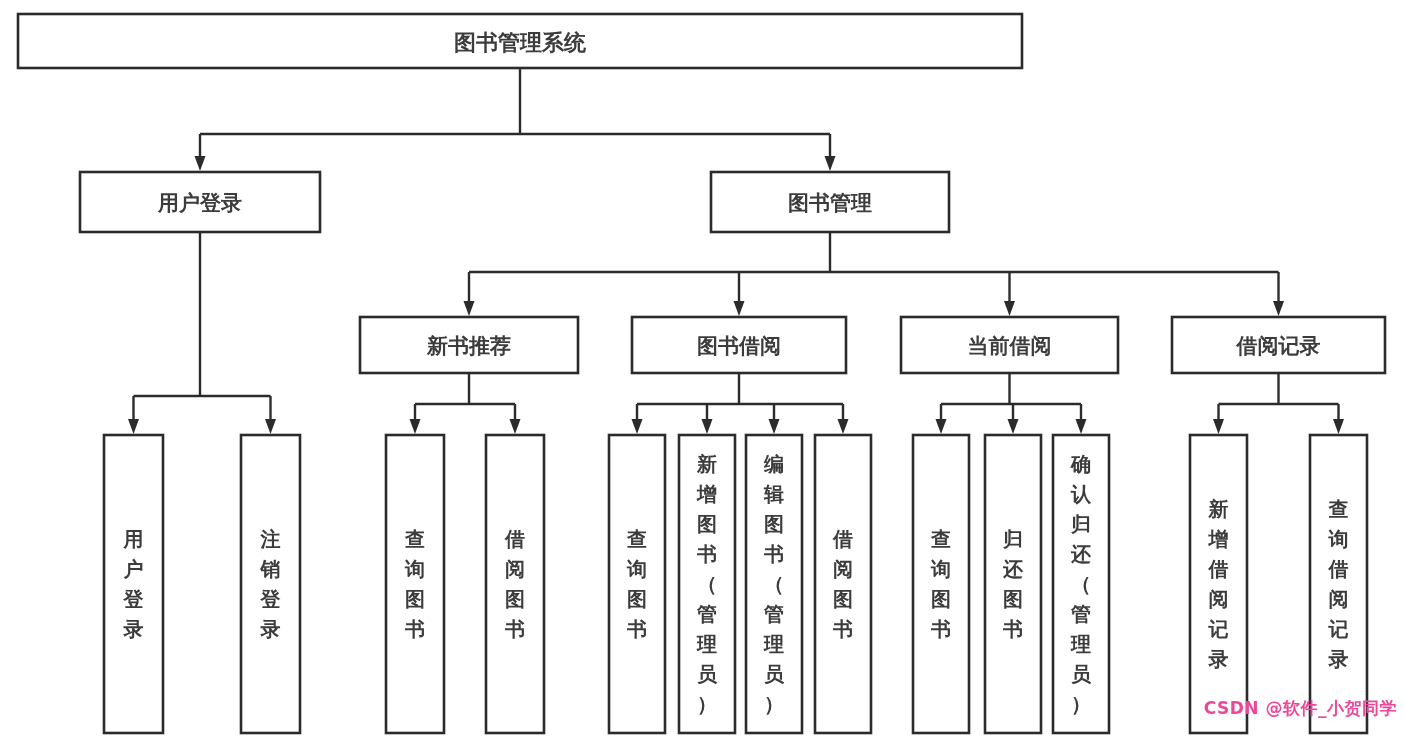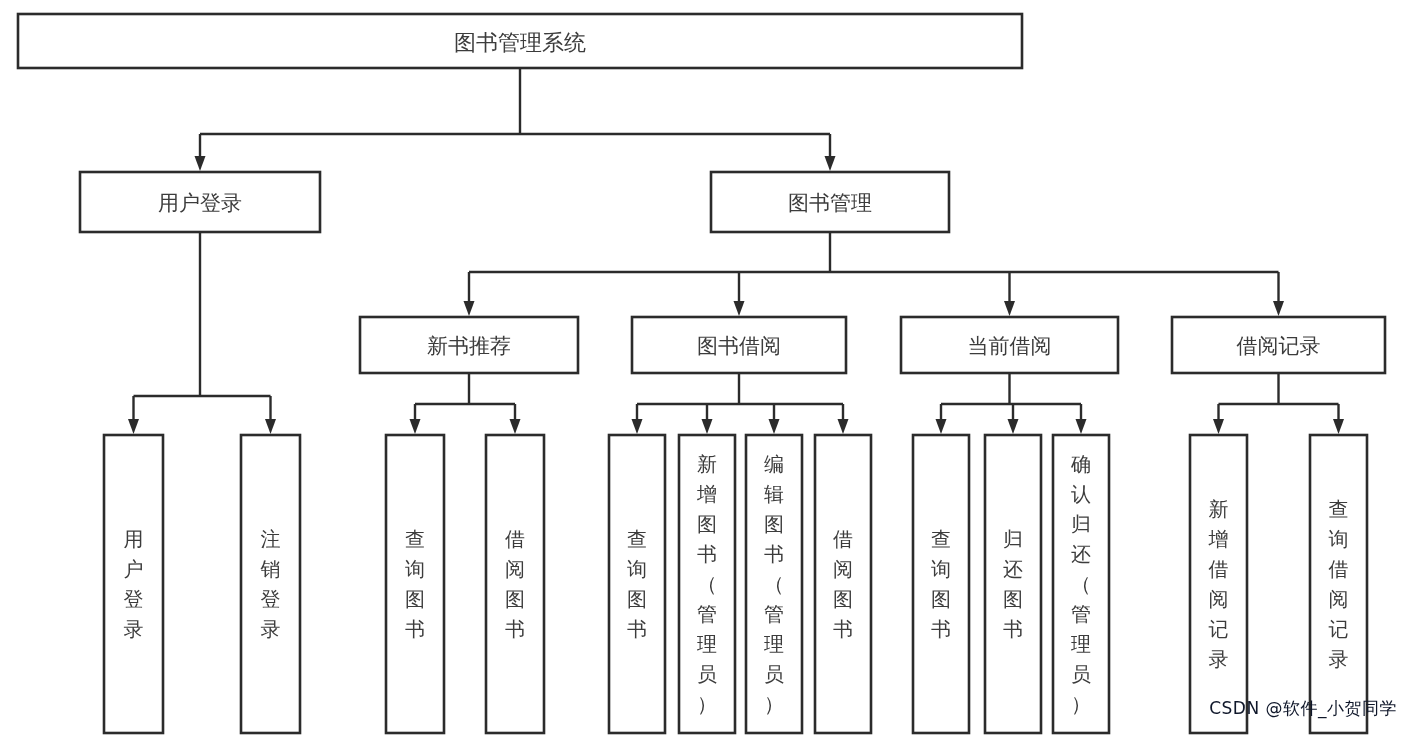--- a/index.html
+++ b/index.html
@@ -11,20 +11,21 @@
     width: 1405px;
     height: 747px;
     font-family: "DejaVu Sans", "Liberation Sans", sans-serif;
     overflow: hidden;
     position: relative;
   }
   #diagram-root {
     position: relative;
     width: 1405px;
     height: 724px;
+    font-weight: bold;
   }
   svg#flow-svg {
     position: absolute;
     left: 0;
     top: 0;
     width: 1405px;
     height: 747px;
     display: block;
   }
   .node-rect {
@@ -60,21 +61,21 @@
     font-size: 20px;
     text-anchor: middle;
     dominant-baseline: central;
   }
   .watermark {
     position: absolute;
     right: 8px;
     bottom: 4px;
     font-family: "DejaVu Sans", "Liberation Sans", sans-serif;
     font-size: 17px;
-    color: #0f172a;
+    color: #ec4899;
     letter-spacing: 0.5px;
     user-select: none;
     white-space: nowrap;
   }
 </style>
 </head>
 <body>
 
 <div id="diagram-root">
   <svg id="flow-svg" viewBox="0 0 1405 747">

